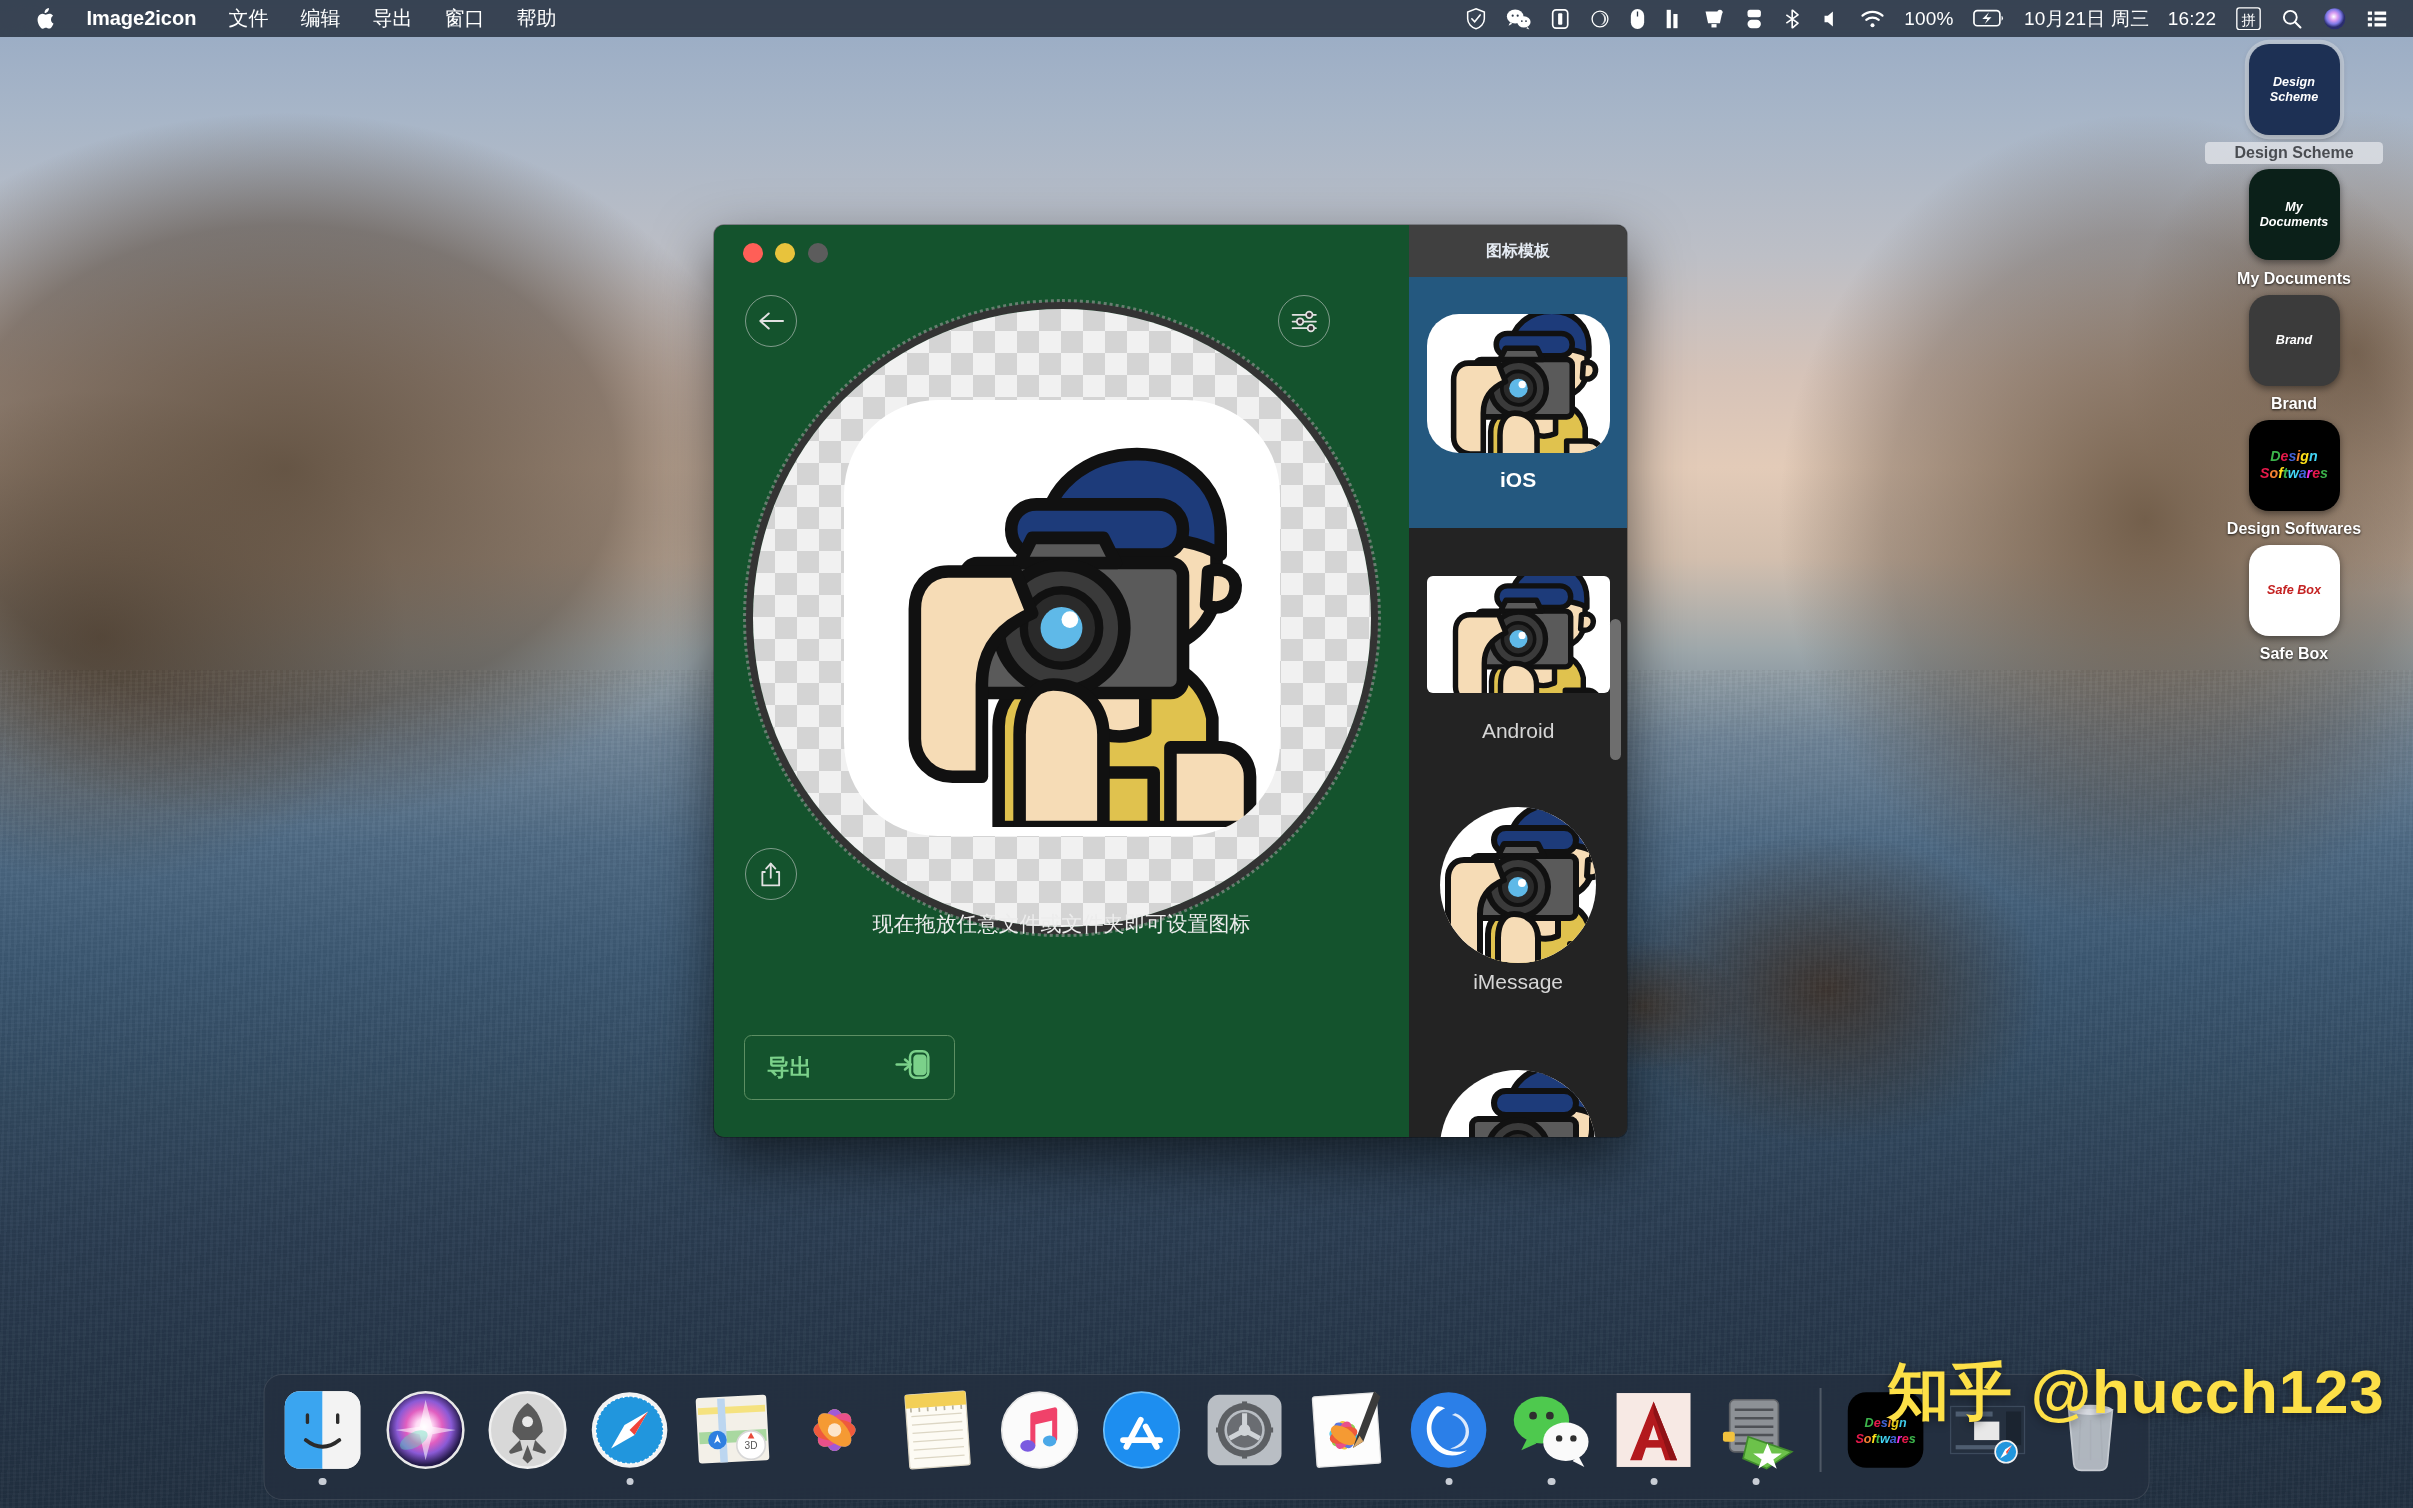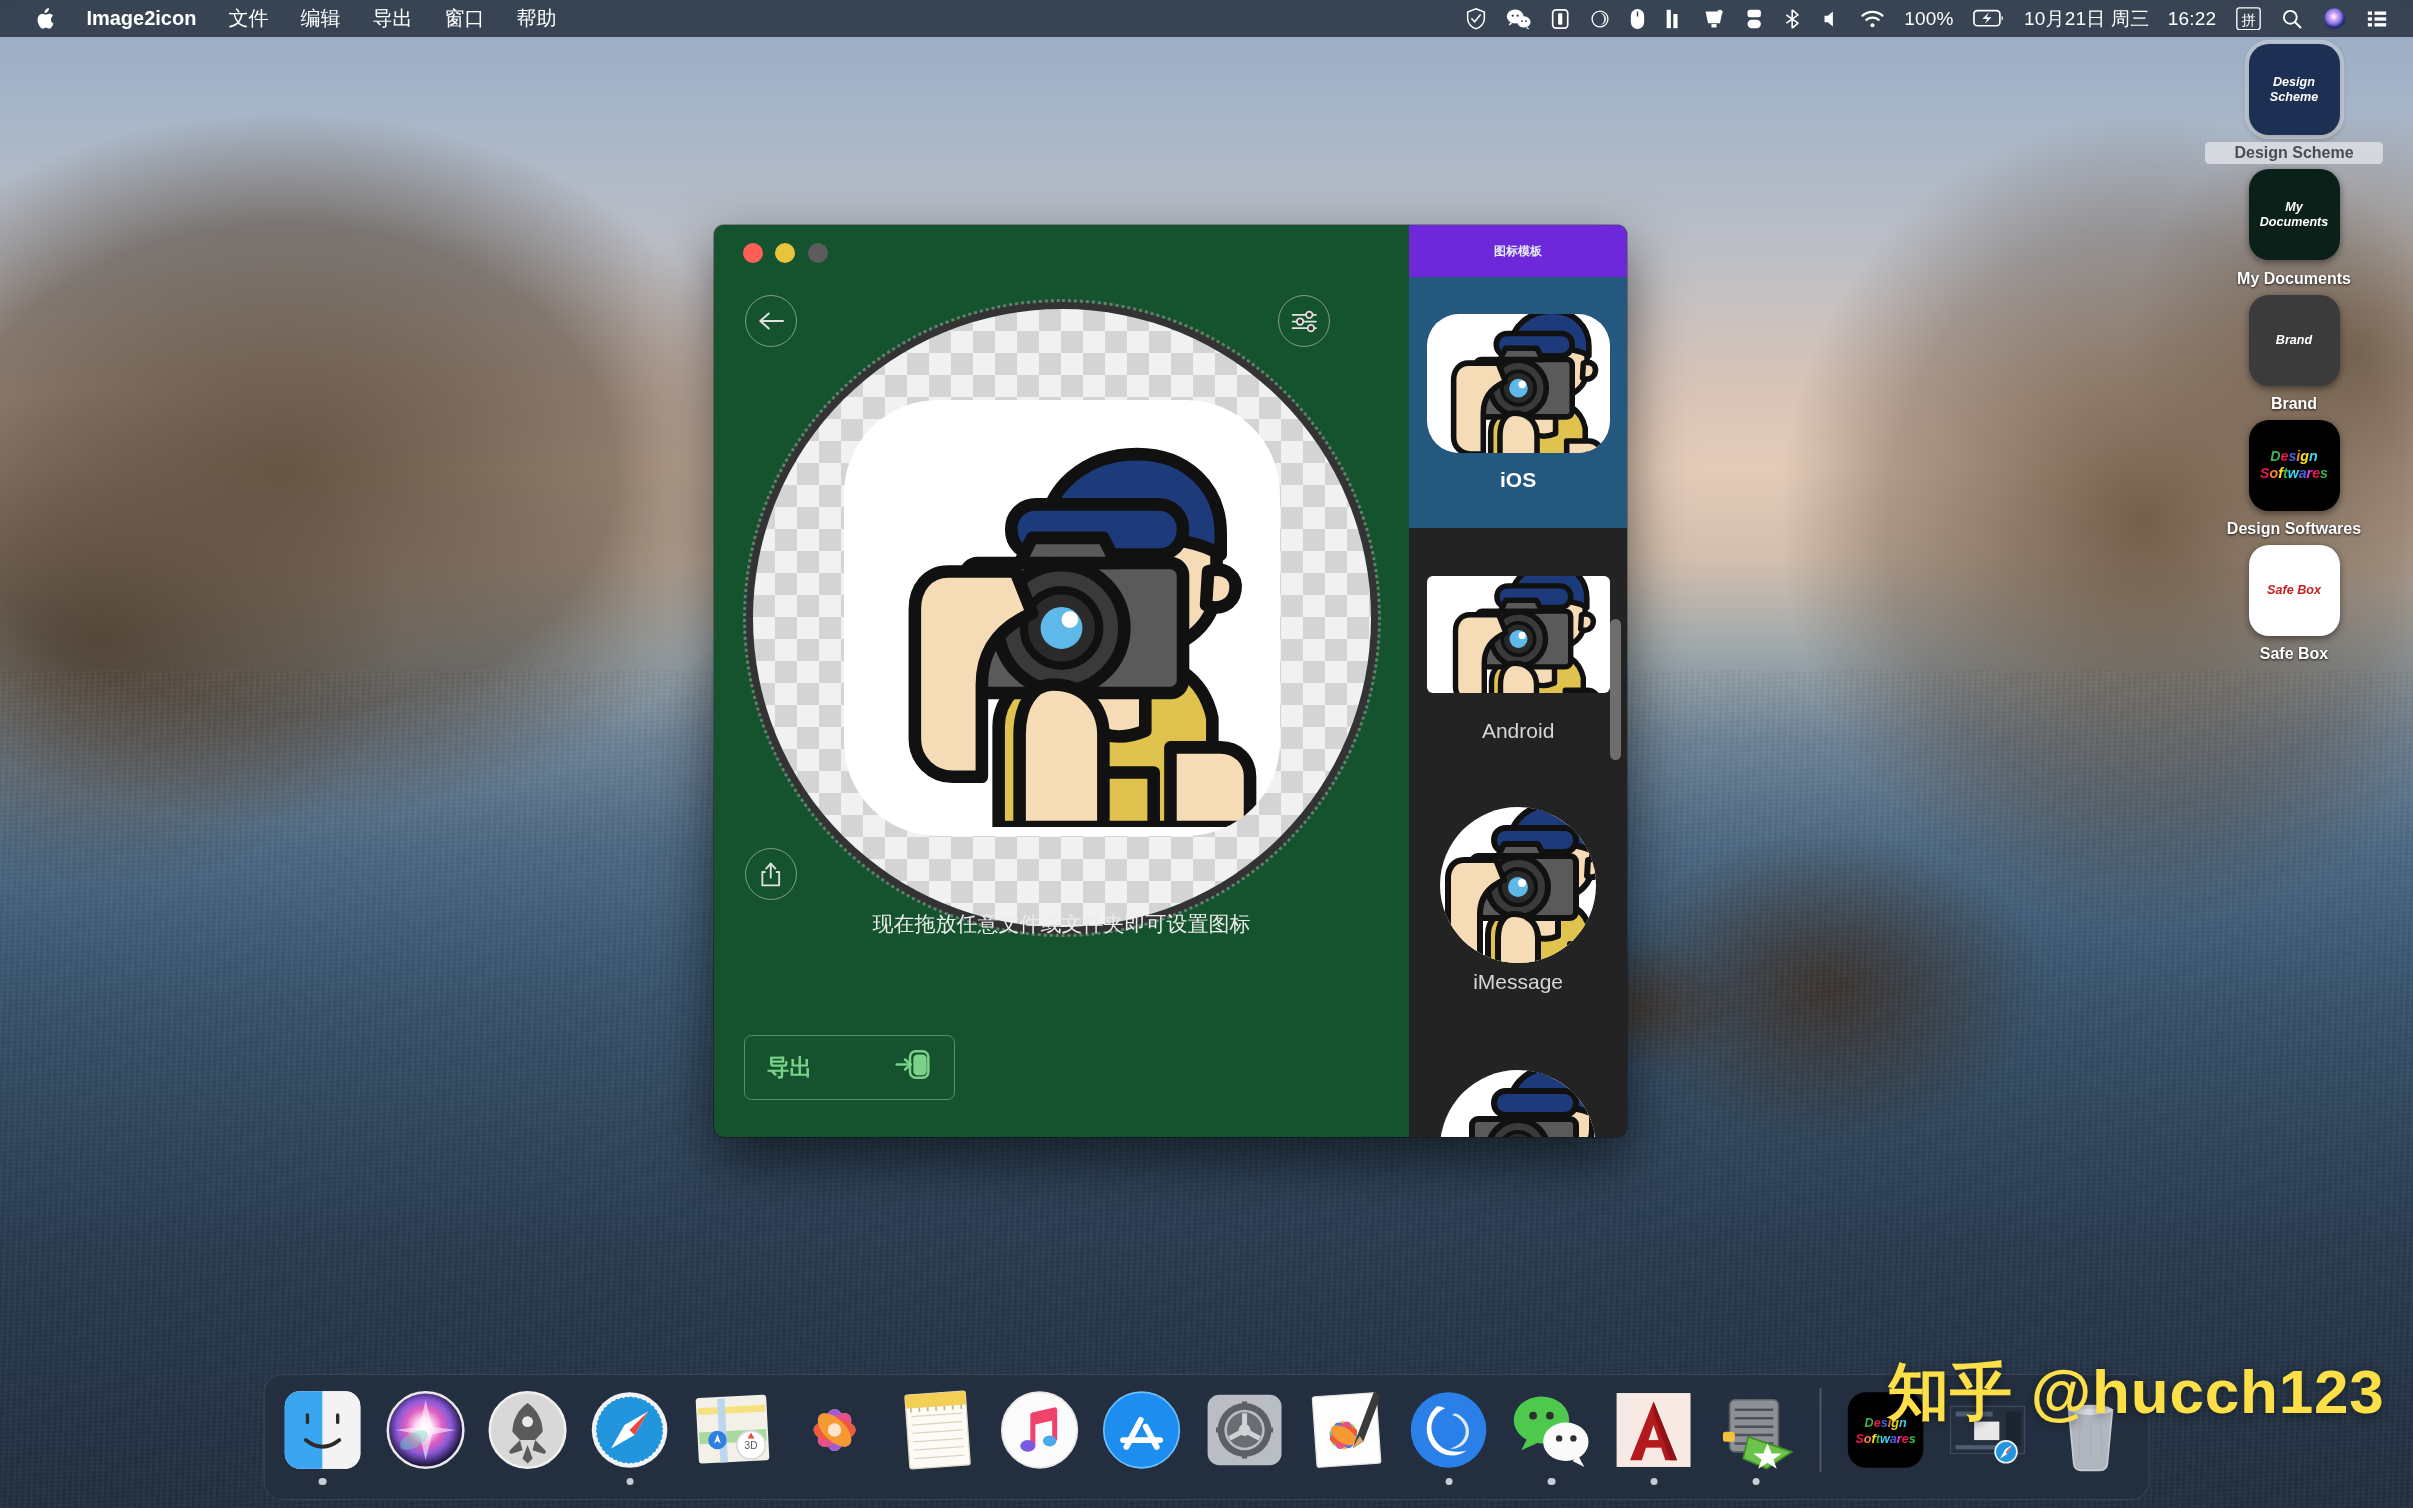--- a/index.html
+++ b/index.html
@@ -175,23 +175,23 @@
     justify-content:space-between; padding:0 22px;
   }
   .checker-ico{
     width:32px; height:39px; border-radius:5px; border:1.7px solid #6ea5dd;
     background:repeating-conic-gradient(#2f4a63 0% 25%, #6ea5dd 0% 50%) 0 0 / 8.4px 8.4px;
   }
 
   
   #win-sidebar{ width:218px; height:100%; background:#232323; position:relative; overflow:hidden; }
   #sidebar-header{
-    height:52px; background:#6d28d9; color:#e6ecf4;
+    height:52px; background:#404040; color:#e6ecf4;
     display:flex; align-items:center; justify-content:center;
-    font-size:12px; font-weight:bold;
+    font-size:16px; font-weight:bold;
   }
   .tpl{
     height:251px; display:flex; flex-direction:column; align-items:center;
     justify-content:center; gap:15px; cursor:pointer;
   }
   .tpl.active{ background:#24587f; }
   .tpl .thumb{ width:183px; height:139px; display:flex; align-items:center; justify-content:center; }
   .tpl .thumb svg{ display:block; }
   .tpl .tname{ color:#d6d6d6; font-size:21px; }
   .tpl.active .tname{ color:#fff; font-weight:bold; }

